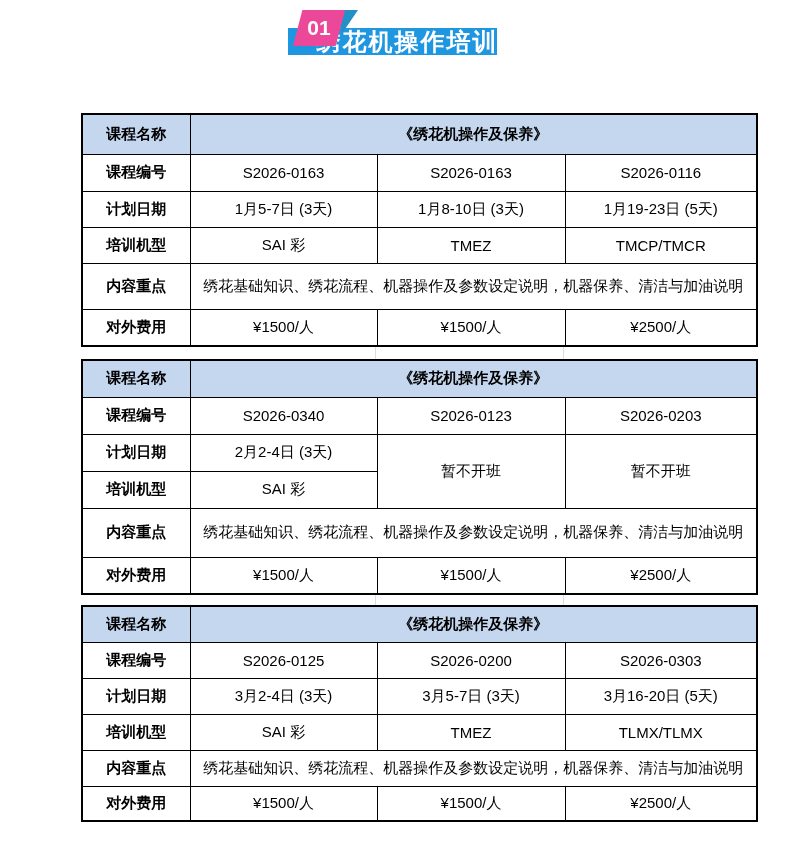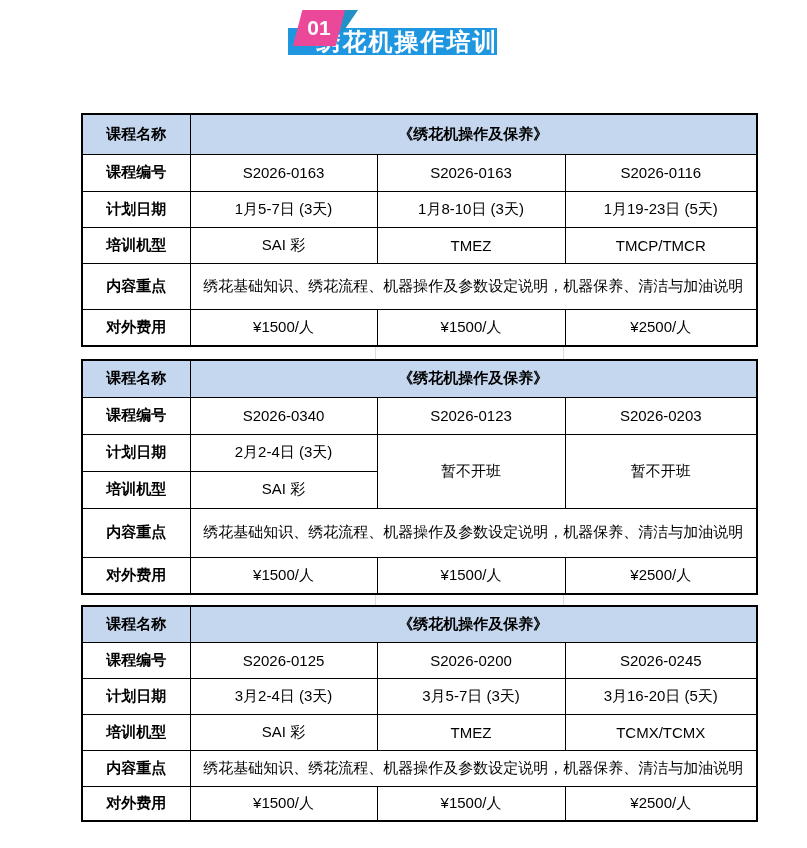--- a/index.html
+++ b/index.html
@@ -183,33 +183,33 @@
       </colgroup>
     <tbody>
         <tr class="head-row r36">
       <td class="lbl">课程名称</td>
       <td colspan="3">《绣花机操作及保养》</td>
     </tr>
     <tr class="r36">
       <td class="lbl">课程编号</td>
       <td>S2026-0125</td>
       <td>S2026-0200</td>
-      <td>S2026-0245</td>
+      <td>S2026-0303</td>
     </tr>
     <tr class="r36">
       <td class="lbl">计划日期</td>
       <td>3月2-4日 (3天)</td>
       <td>3月5-7日 (3天)</td>
       <td>3月16-20日 (5天)</td>
     </tr>
     <tr class="r36">
       <td class="lbl">培训机型</td>
       <td>SAI 彩</td>
       <td>TMEZ</td>
-      <td>TCMX/TCMX</td>
+      <td>TLMX/TLMX</td>
     </tr>
     <tr class="r36">
       <td class="lbl">内容重点</td>
       <td class="content-cell" colspan="3">绣花基础知识、绣花流程、机器操作及参数设定说明，机器保养、清洁与加油说明</td>
     </tr>
     <tr class="r35">
       <td class="lbl">对外费用</td>
       <td>¥1500/人</td>
       <td>¥1500/人</td>
       <td>¥2500/人</td>

